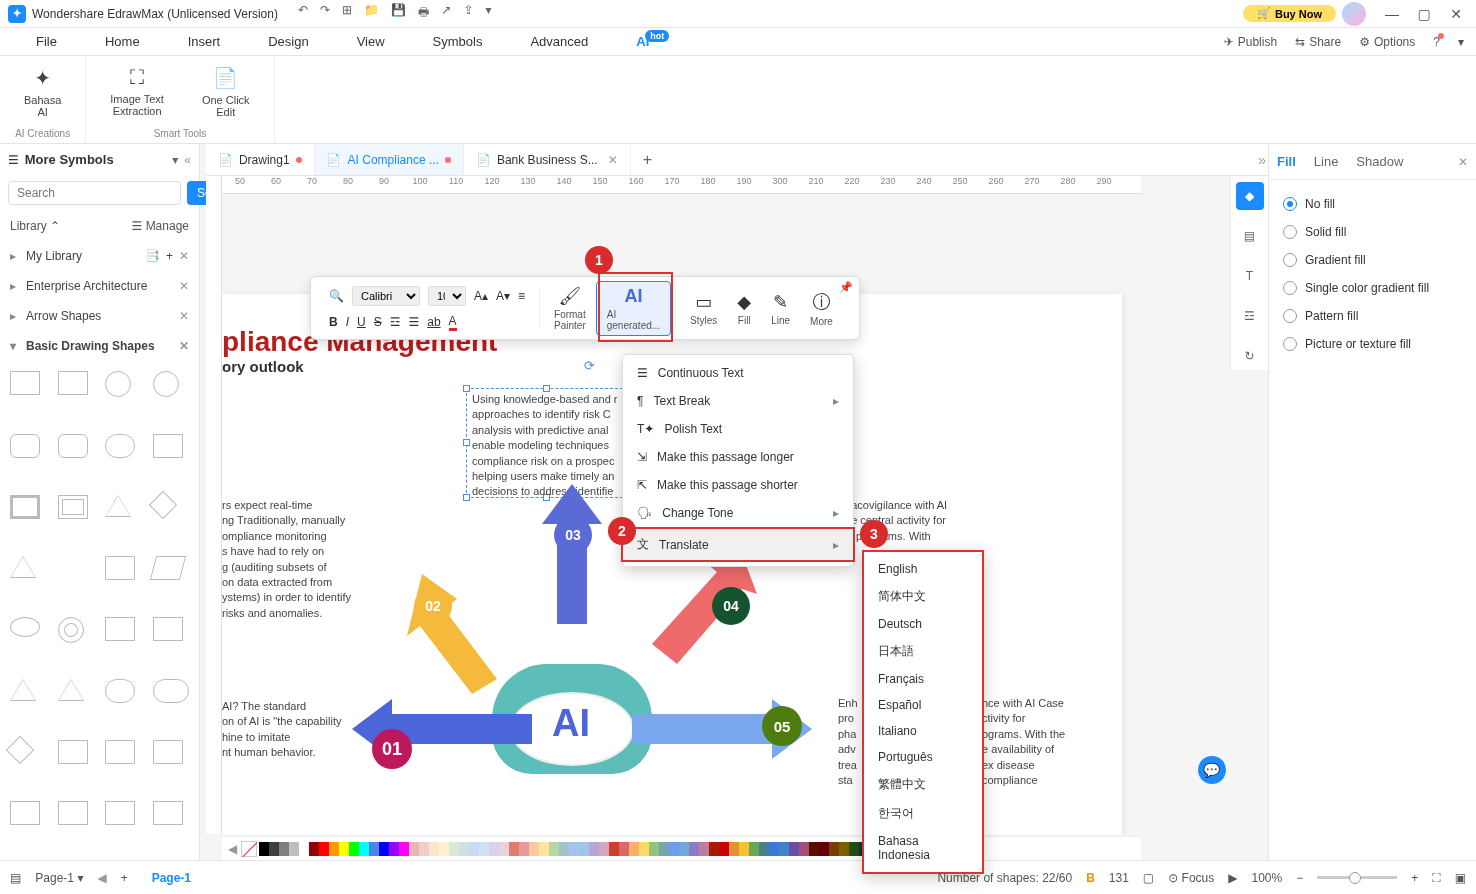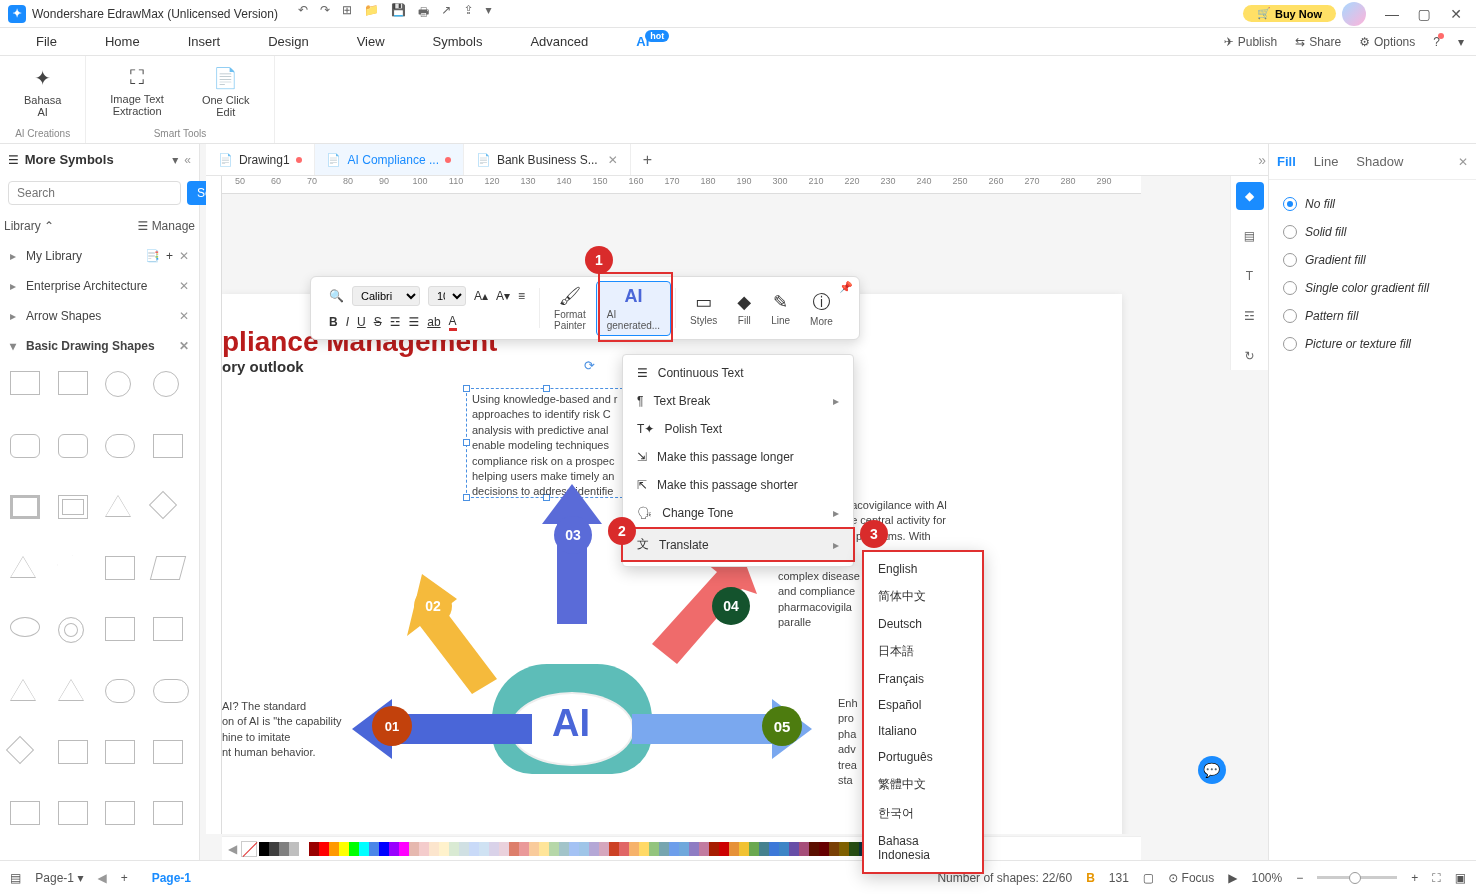--- a/index.html
+++ b/index.html
@@ -35,21 +35,21 @@
 .ribbon-section-label { font-size:10px; color:#888; margin-top:6px; }
 
 
 .left-panel { position:absolute; left:0; top:144px; bottom:34px; width:200px; background:#fff; border-right:1px solid #e5e5e5; display:flex; flex-direction:column; }
 .more-symbols-row { display:flex; align-items:center; padding:8px; gap:6px; }
 .more-symbols-row .txt { font-weight:600; font-size:13px; flex:1; }
 .collapse-chevron { color:#999; }
 .search-row { display:flex; padding:6px 8px; gap:6px; }
 .search-input { flex:1; border:1px solid #ddd; border-radius:4px; padding:4px 8px; font-size:12px; }
 .search-btn { background:#1a8cff; color:#fff; border:none; border-radius:4px; padding:4px 10px; font-size:12px; }
-.library-row { display:flex; padding:8px 4px; font-size:12px; color:#555; justify-content:space-between; }
+.library-row { display:flex; padding:8px 10px; font-size:12px; color:#555; justify-content:space-between; }
 .cat-row { display:flex; align-items:center; padding:8px 10px; font-size:12px; color:#444; gap:6px; }
 .cat-row .arrow { width:10px; color:#888; }
 .cat-row .label { flex:1; }
 .cat-row .close { color:#999; }
 .cat-row.expanded { font-weight:600; }
 .shapes-grid { display:grid; grid-template-columns:repeat(4,1fr); gap:12px; padding:10px; overflow-y:auto; flex:1; }
 .shape { width:30px; height:24px; border:1px solid #bbb; background:#fff; }
 .shape.circle { border-radius:50%; width:26px; height:26px; }
 .shape.rounded { border-radius:6px; }
 .shape.triangle { border:none; width:0; height:0; border-left:13px solid transparent; border-right:13px solid transparent; border-bottom:22px solid transparent; position:relative; }
@@ -102,21 +102,21 @@
 
 .step-badge { position:absolute; width:28px; height:28px; background:#d92b2b; color:#fff; border-radius:50%; display:flex; align-items:center; justify-content:center; font-weight:bold; font-size:14px; z-index:50; }
 .red-box { position:absolute; border:2px solid #e03030; z-index:15; pointer-events:none; }
 
 
 .right-panel { position:absolute; right:0; top:144px; bottom:34px; width:208px; background:#fff; border-left:1px solid #e5e5e5; }
 .prop-tabs { display:flex; border-bottom:1px solid #eee; height:36px; align-items:center; padding:0 8px; gap:18px; }
 .prop-tab { font-size:13px; color:#666; cursor:pointer; }
 .prop-tab.active { color:#1a8cff; font-weight:600; }
 .prop-close { margin-left:auto; color:#999; }
-.fill-options { padding:10px 14px;font-style:italic; }
+.fill-options { padding:10px 14px; }
 .fill-opt { display:flex; align-items:center; gap:8px; padding:7px 0; font-size:12px; }
 .radio { width:14px; height:14px; border:1px solid #999; border-radius:50%; display:inline-block; position:relative; }
 .radio.checked::after { content:""; position:absolute; left:3px; top:3px; width:6px; height:6px; border-radius:50%; background:#1a8cff; }
 .radio.checked { border-color:#1a8cff; }
 
 
 .vtool-strip { position:absolute; right:208px; top:176px; width:38px; background:#fff; border-left:1px solid #eee; display:flex; flex-direction:column; align-items:center; padding-top:6px; gap:12px; }
 .vtool { width:28px; height:28px; display:flex; align-items:center; justify-content:center; color:#666; cursor:pointer; border-radius:4px; }
 .vtool.active { background:#1a8cff; color:#fff; }
 .vtool-expand { position:absolute; right:210px; top:152px; color:#999; font-size:14px; }
@@ -361,38 +361,48 @@
         <div class="sel-handle" style="right:-4px;bottom:-4px"></div>
     </div>
     <div class="canvas-text" style="left:250px;top:98px;width:156px;white-space:pre-line">Using knowledge-based and r
 approaches to identify risk C
 analysis with predictive anal
 enable modeling techniques
 compliance risk on a prospec
 helping users make timely an
 decisions to address identifie</div>
 
+    <div class="canvas-text" style="left:0;top:204px;width:150px;white-space:pre-line">rs expect real-time
+ng Traditionally, manually
+ompliance monitoring
+s have had to rely on
+g (auditing subsets of
+on data extracted from
+ystems) in order to identify
+risks and anomalies.</div>
     <div class="canvas-text" style="left:0;top:405px;width:150px;white-space:pre-line">AI? The standard
 on of AI is "the capability
 hine to imitate
 nt human behavior.</div>
 
     <div class="canvas-text" style="left:620px;top:204px;width:160px;white-space:pre-line">macovigilance with AI
 the central activity for
 V) programs. With</div>
-    <div class="canvas-text" style="left:556px;top:275px;width:110px;white-space:pre-line">complex disease
-and compliance
-pharmacovigila
-paralle</div>
     <div class="canvas-text" style="left:616px;top:402px;width:40px;white-space:pre-line">Enh
 pro
 pha
 adv
 trea
 sta</div>
+    <div class="canvas-text" style="left:760px;top:402px;width:110px;white-space:pre-line">nce with AI Case
+ctivity for
+ograms. With the
+e availability of
+ex disease
+compliance</div>
 
     <div class="big-ai-cloud" style="left:270px;top:370px"></div>
     <div style="position:absolute;left:290px;top:400px;width:120px;height:70px;background:#fff;border-radius:50%;box-shadow:0 0 0 2px #eee"></div>
     <div class="big-ai-text" style="left:330px;top:408px">AI</div>
 
     <svg class="arrow-shape" style="left:320px;top:190px" width="60" height="140">
         <polygon points="30,0 60,40 45,40 45,140 15,140 15,40 0,40" fill="#5a6bd8"></polygon>
       </svg>
     <svg class="arrow-shape" style="left:180px;top:280px" width="100" height="120">
         <polygon points="20,0 55,25 42,35 95,105 70,120 18,52 5,62" fill="#f5ba3c"></polygon>
@@ -400,21 +410,21 @@
     <svg class="arrow-shape" style="left:420px;top:260px" width="120" height="120">
         <polygon points="100,0 115,40 100,35 35,110 10,90 75,18 65,10" fill="#ef6b6b"></polygon>
       </svg>
     <svg class="arrow-shape" style="left:130px;top:405px" width="180" height="60">
         <polygon points="0,30 40,0 40,15 180,15 180,45 40,45 40,60" fill="#4a66d8"></polygon>
       </svg>
     <svg class="arrow-shape" style="left:410px;top:405px" width="180" height="60">
         <polygon points="180,30 140,0 140,15 0,15 0,45 140,45 140,60" fill="#7aa8ef"></polygon>
       </svg>
 
-    <div class="num-circle" style="left:150px;top:412px;background:#c2410c;width:40px;height:40px;font-size:13px">01</div>
+    <div class="num-circle" style="left:150px;top:435px;background:#be185d;width:40px;height:40px;font-size:18px">01</div>
     <div class="num-circle" style="left:192px;top:293px;background:#f5ba3c;width:38px;height:38px;font-size:14px">02</div>
     <div class="num-circle" style="left:332px;top:222px;background:#5a6bd8;width:38px;height:38px;font-size:14px">03</div>
     <div class="num-circle" style="left:490px;top:293px;background:#14532d;width:38px;height:38px;font-size:14px">04</div>
     <div class="num-circle" style="left:540px;top:412px;background:#4d7c0f;width:40px;height:40px;font-size:15px">05</div>
   </div>
 </div>
 
 <div class="float-toolbar">
   <span class="ft-pin">📌</span>
   <div class="ft-group" style="align-items:flex-start">

